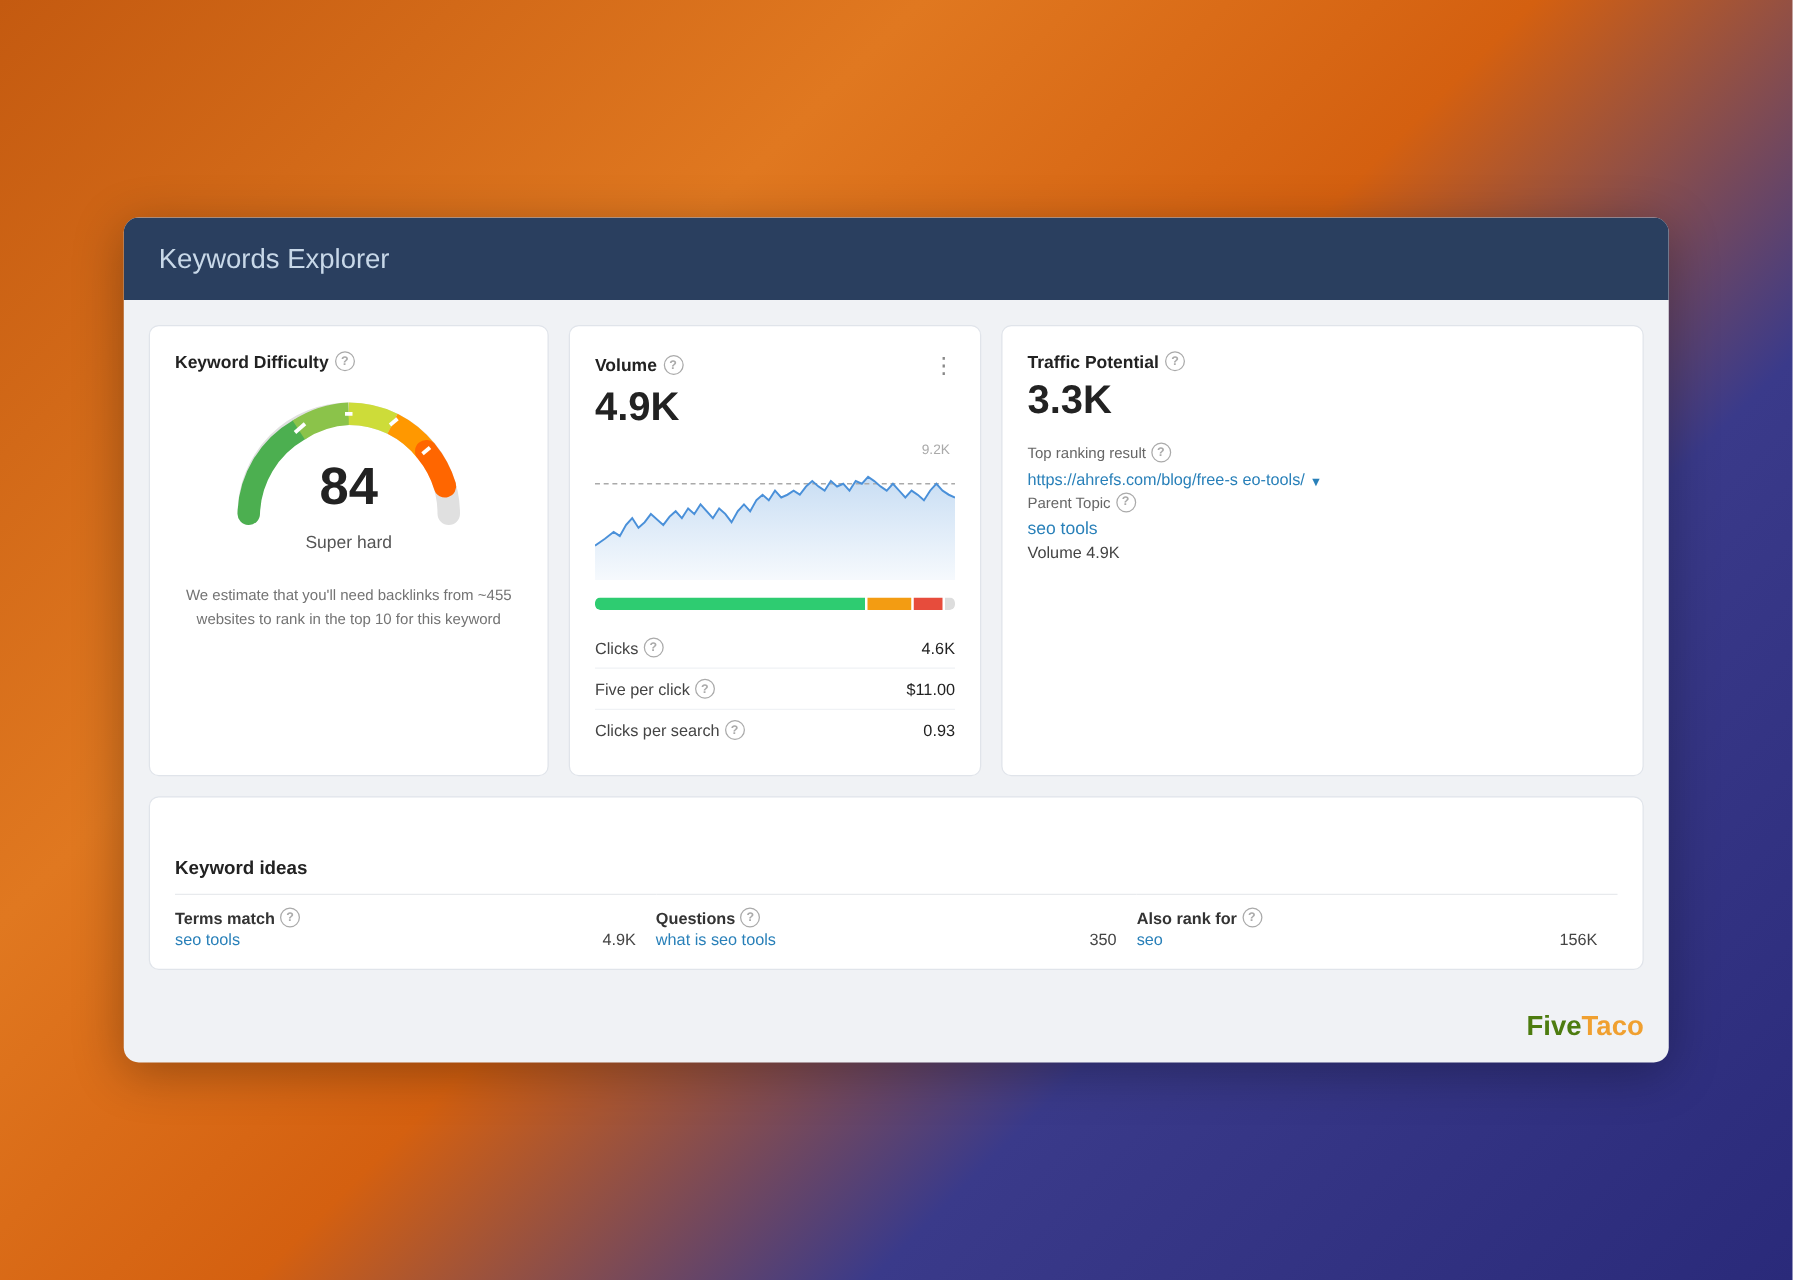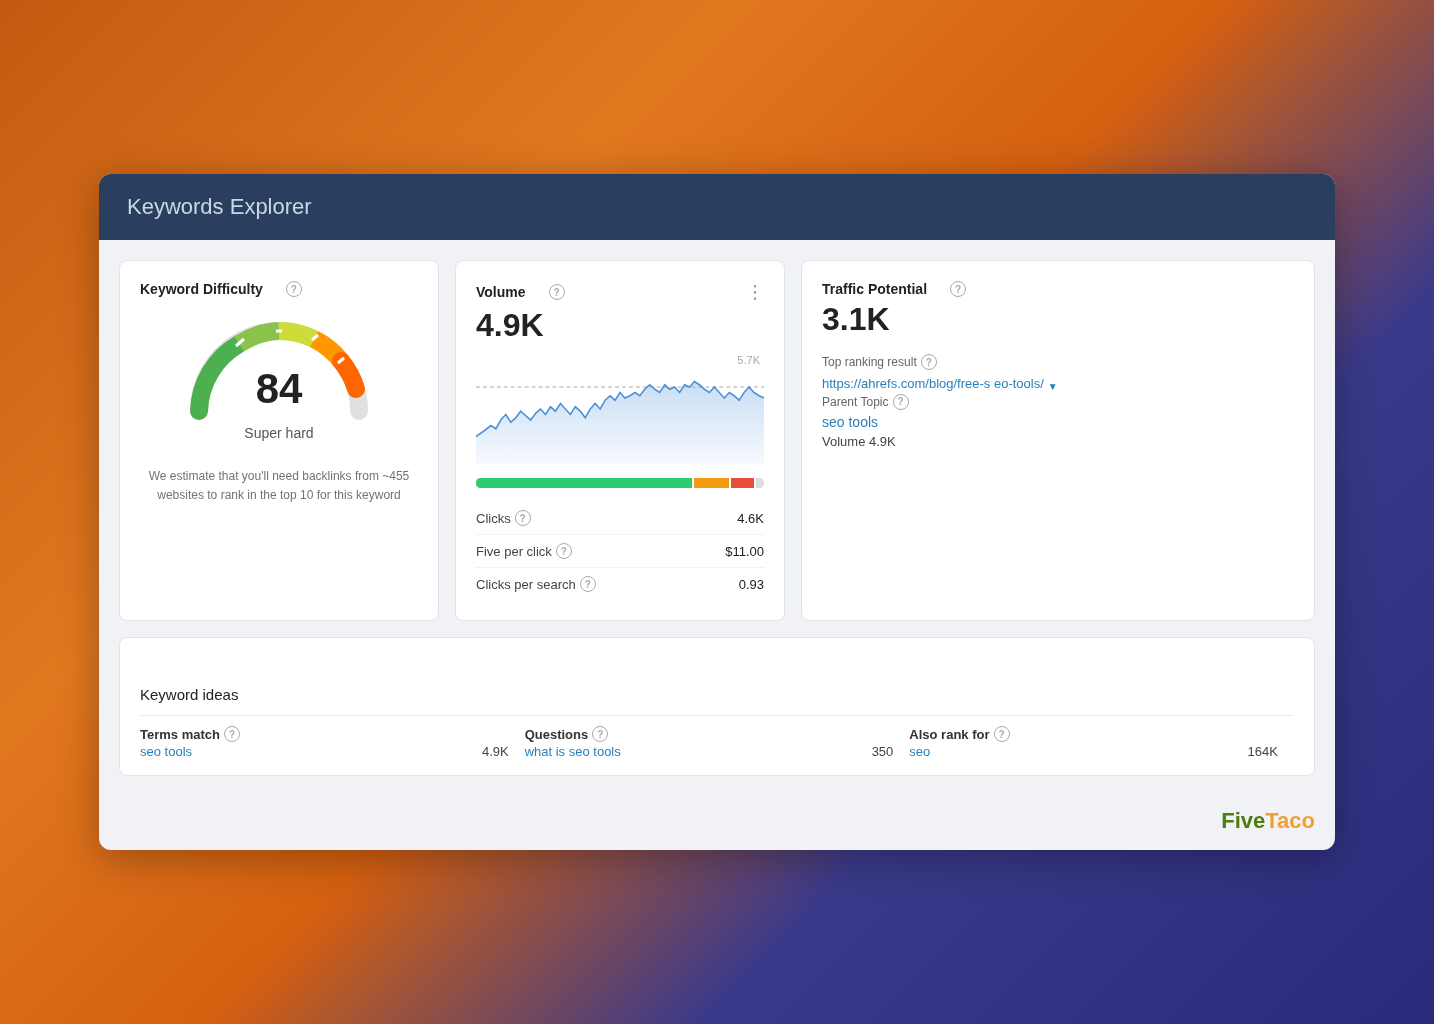--- a/index.html
+++ b/index.html
@@ -54,21 +54,21 @@
     .panel-traffic {
       flex: 1;
     }
     .panel-title {
       font-size: 14px;
       font-weight: 700;
       color: #222;
       margin-bottom: 4px;
       display: flex;
       align-items: center;
-      gap: 23px;
+      gap: 5px;
       width: 100%;
     }
     .panel-title-right {
       margin-left: auto;
       color: #888;
       font-size: 18px;
       font-weight: 400;
       cursor: pointer;
     }
     .help-icon {
@@ -225,21 +225,21 @@
     
     .bottom-section {
       background: #fff;
       border-radius: 8px;
       margin-bottom: 20px;
       border: 1px solid #e0e4ea;
       padding: 16px 20px 0;
     }
     .section-title {
       font-size: 15px;
-      font-weight: 400;
+      font-weight: 700;
       color: #222;
       margin-bottom: 12px;
       margin-top: 32px;
     }
     .keyword-ideas-grid {
       display: grid;
       grid-template-columns: 1fr 1fr 1fr;
       gap: 0;
     }
     .ki-col {
@@ -322,21 +322,21 @@
 
       <div class="panel panel-volume">
         <div class="panel-title">
           <span>Volume</span>
           <span class="help-icon">?</span>
           <span class="panel-title-right">⋮</span>
         </div>
         <div class="volume-value">4.9K</div>
 
         <div class="chart-container">
-          <span class="chart-label-top">5.7K</span>
+          <span class="chart-label-top">9.2K</span>
           <svg width="100%" height="100%" viewBox="0 0 290 100" preserveAspectRatio="none">
             <defs>
               <linearGradient id="chartGrad" x1="0" y1="0" x2="0" y2="1">
                 <stop offset="0%" stop-color="#4a90d9" stop-opacity="0.3"></stop>
                 <stop offset="100%" stop-color="#4a90d9" stop-opacity="0.05"></stop>
               </linearGradient>
             </defs>
 
             <path d="M0,75 L8,70 L15,65 L20,68 L25,60 L30,55 L35,62 L40,58 L45,52 L50,56 L55,60 L60,54 L65,50 L70,55 L75,48 L80,52 L85,45 L90,50 L95,55 L100,48 L105,52 L110,58 L115,50 L120,45 L125,50 L130,42 L135,38 L140,42 L145,35 L150,40 L155,38 L160,35 L165,38 L170,32 L175,28 L180,32 L185,35 L190,28 L195,32 L200,30 L205,35 L210,28 L215,30 L220,25 L225,28 L230,32 L235,35 L240,30 L245,35 L250,40 L255,35 L260,38 L265,42 L270,35 L275,30 L280,35 L285,38 L290,40 L290,100 L0,100 Z" fill="url(#chartGrad)"></path>
 
@@ -374,21 +374,21 @@
           </span>
           <span class="metric-value">0.93</span>
         </div>
       </div>
 
       <div class="panel panel-traffic">
         <div class="panel-title">
           <span>Traffic Potential</span>
           <span class="help-icon">?</span>
         </div>
-        <div class="traffic-value">3.1K</div>
+        <div class="traffic-value">3.3K</div>
 
         <div class="traffic-label">
           <span>Top ranking result</span>
           <span class="help-icon">?</span>
         </div>
         <a class="traffic-link">
           <span>https://ahrefs.com/blog/free-s eo-tools/</span>
           <span class="dropdown-arrow">▼</span>
         </a>
 
@@ -424,21 +424,21 @@
             <span class="ki-count">350</span>
           </div>
         </div>
         <div class="ki-col">
           <div class="ki-col-title">
             <span>Also rank for</span>
             <span class="help-icon">?</span>
           </div>
           <div class="ki-item">
             <a class="ki-link">seo</a>
-            <span class="ki-count">164K</span>
+            <span class="ki-count">156K</span>
           </div>
         </div>
       </div>
     </div>
   </div>
 
   <div class="watermark">
     <span>Five</span><span style="color:#f0a030">Taco</span>
   </div>
 </div>

